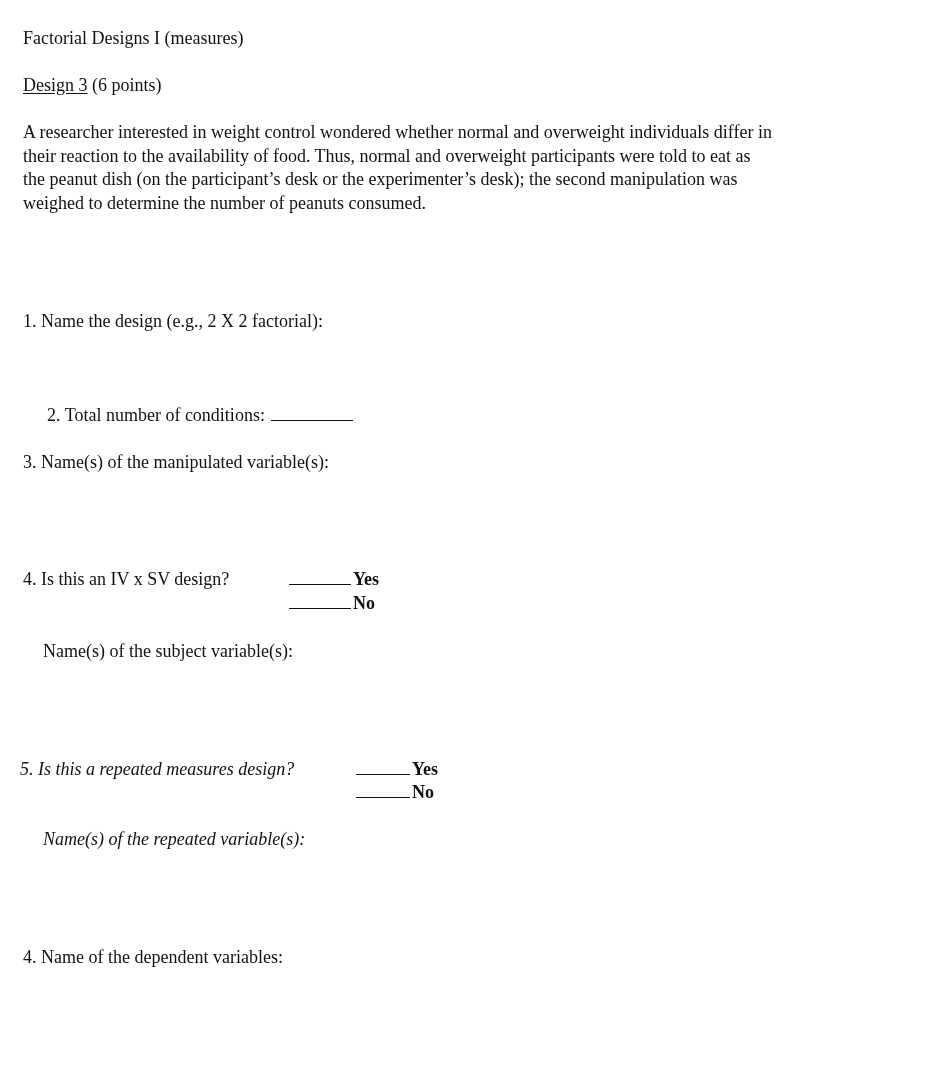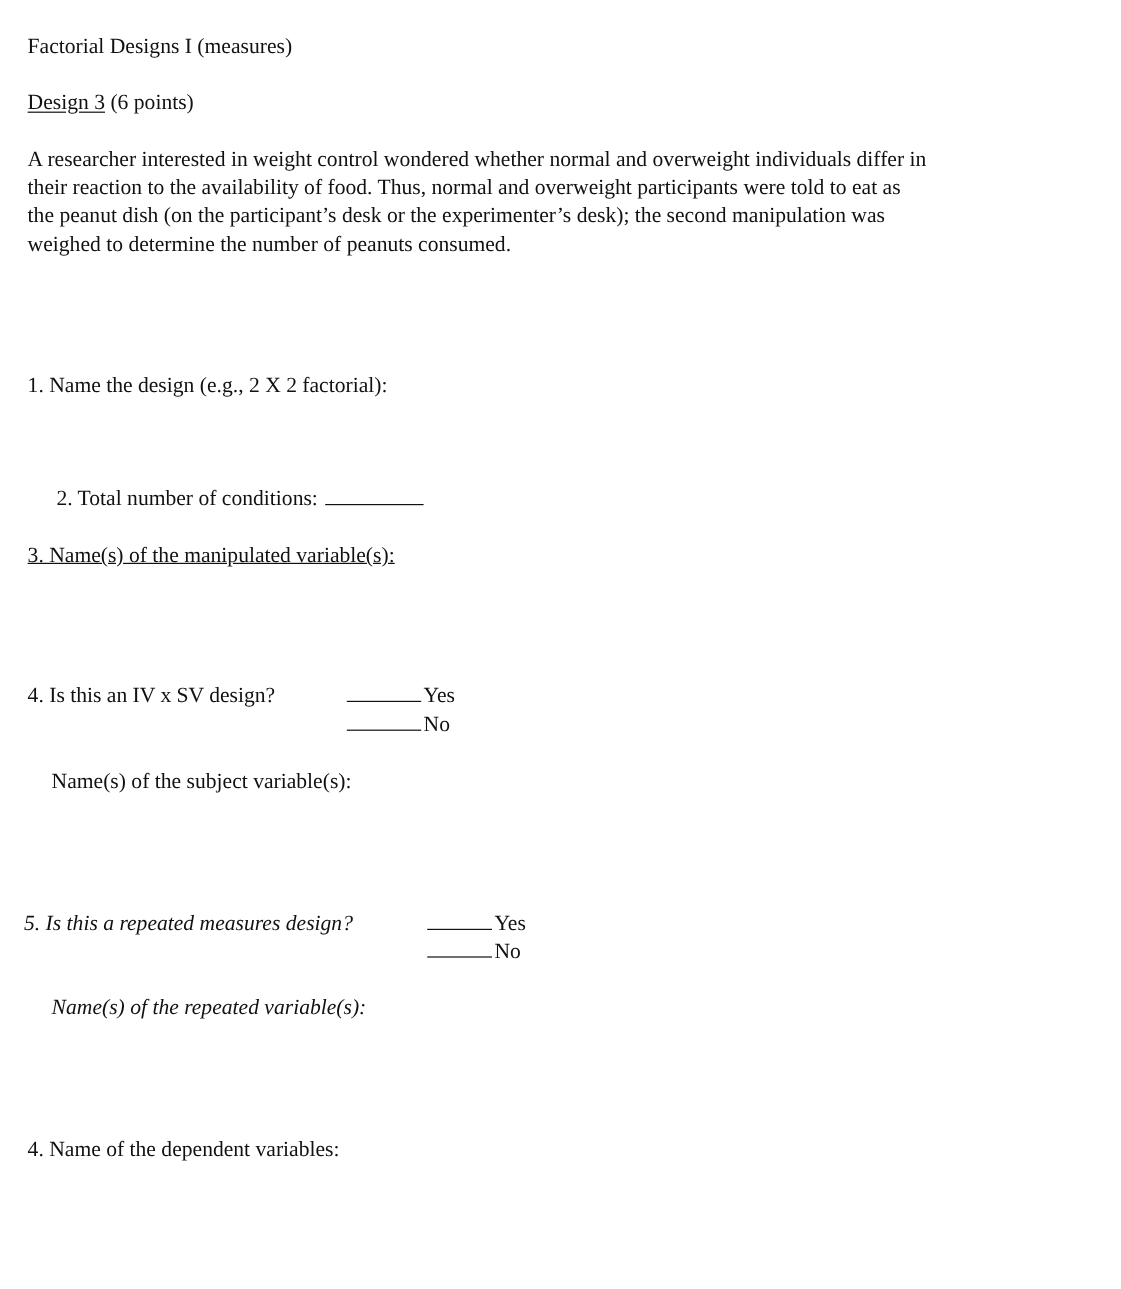--- a/index.html
+++ b/index.html
@@ -25,34 +25,34 @@
       position: absolute;
       left: 23px;
       top: 121px;
       width: 870px;
       white-space: normal;
       line-height: 23.5px;
     }
     .scenario span { display: block; white-space: nowrap; }
     .q1 { left: 23px; top: 310px; }
     .q2 { left: 23px; top: 404px; margin-left: 24px; }
-    .q3 { left: 23px; top: 451px; text-decoration: underline; }
+    .q3 { left: 23px; top: 451px; }
     .q4 { left: 23px; top: 568px; }
     .q4-sub { left: 43px; top: 640px; }
     .q5 { left: 20px; top: 758px; font-style: italic; }
     .q5-sub { left: 43px; top: 828px; font-style: italic; }
     .q6 { left: 23px; top: 946px; }
     .blank {
       display: inline-block;
       border-bottom: 1.2px solid #111;
       height: 16px;
       vertical-align: baseline;
     }
     .blank-long { width: 82px; margin-left: 6px; }
-    .opt { position: absolute; white-space: nowrap; }
+    .opt { position: absolute; white-space: nowrap; font-weight: bold; }
     .opt .blank { width: 62px; margin-right: 2px; }
     .opt5 .blank { width: 54px; margin-right: 2px; }
   </style>
 </head>
 <body>
 
 <div class="abs title">Factorial Designs I (measures)</div>
 
 <div class="abs design"><span class="u">Design 3</span><span> (6 points)</span></div>
 

